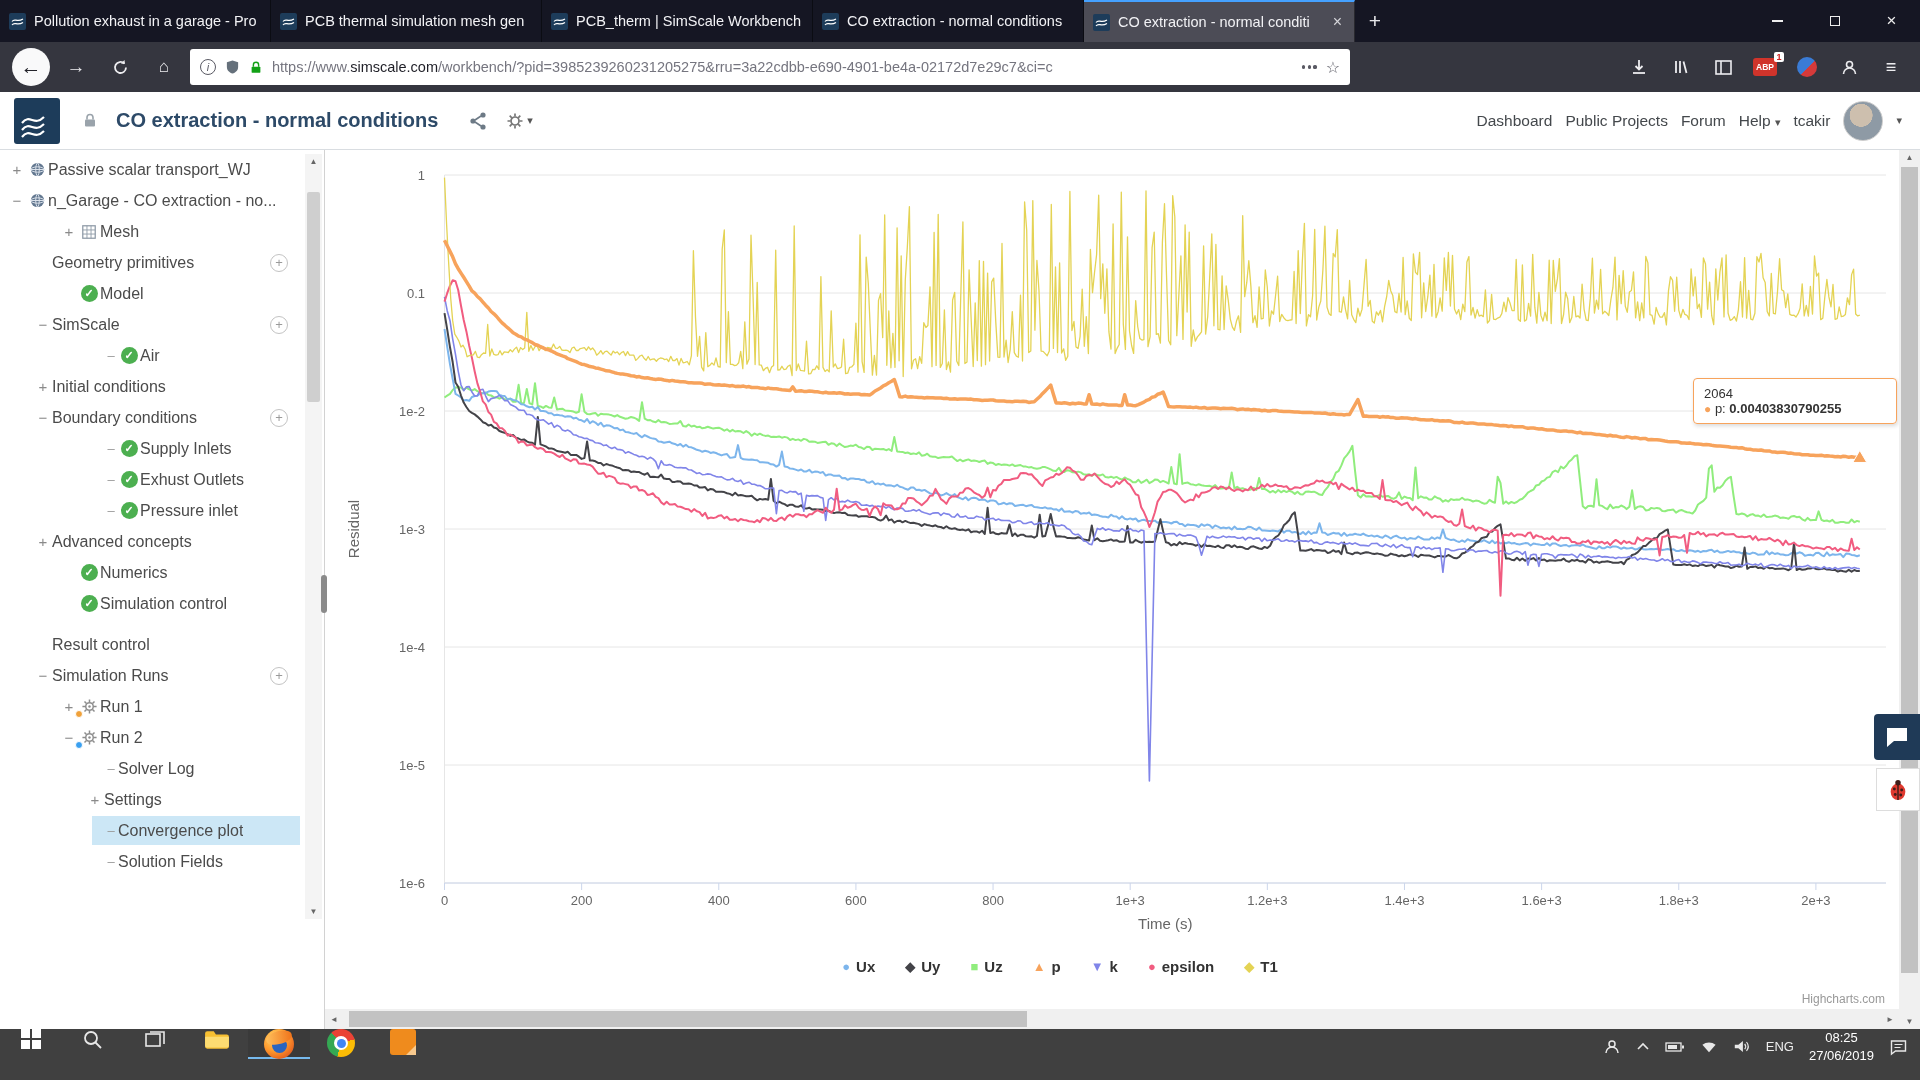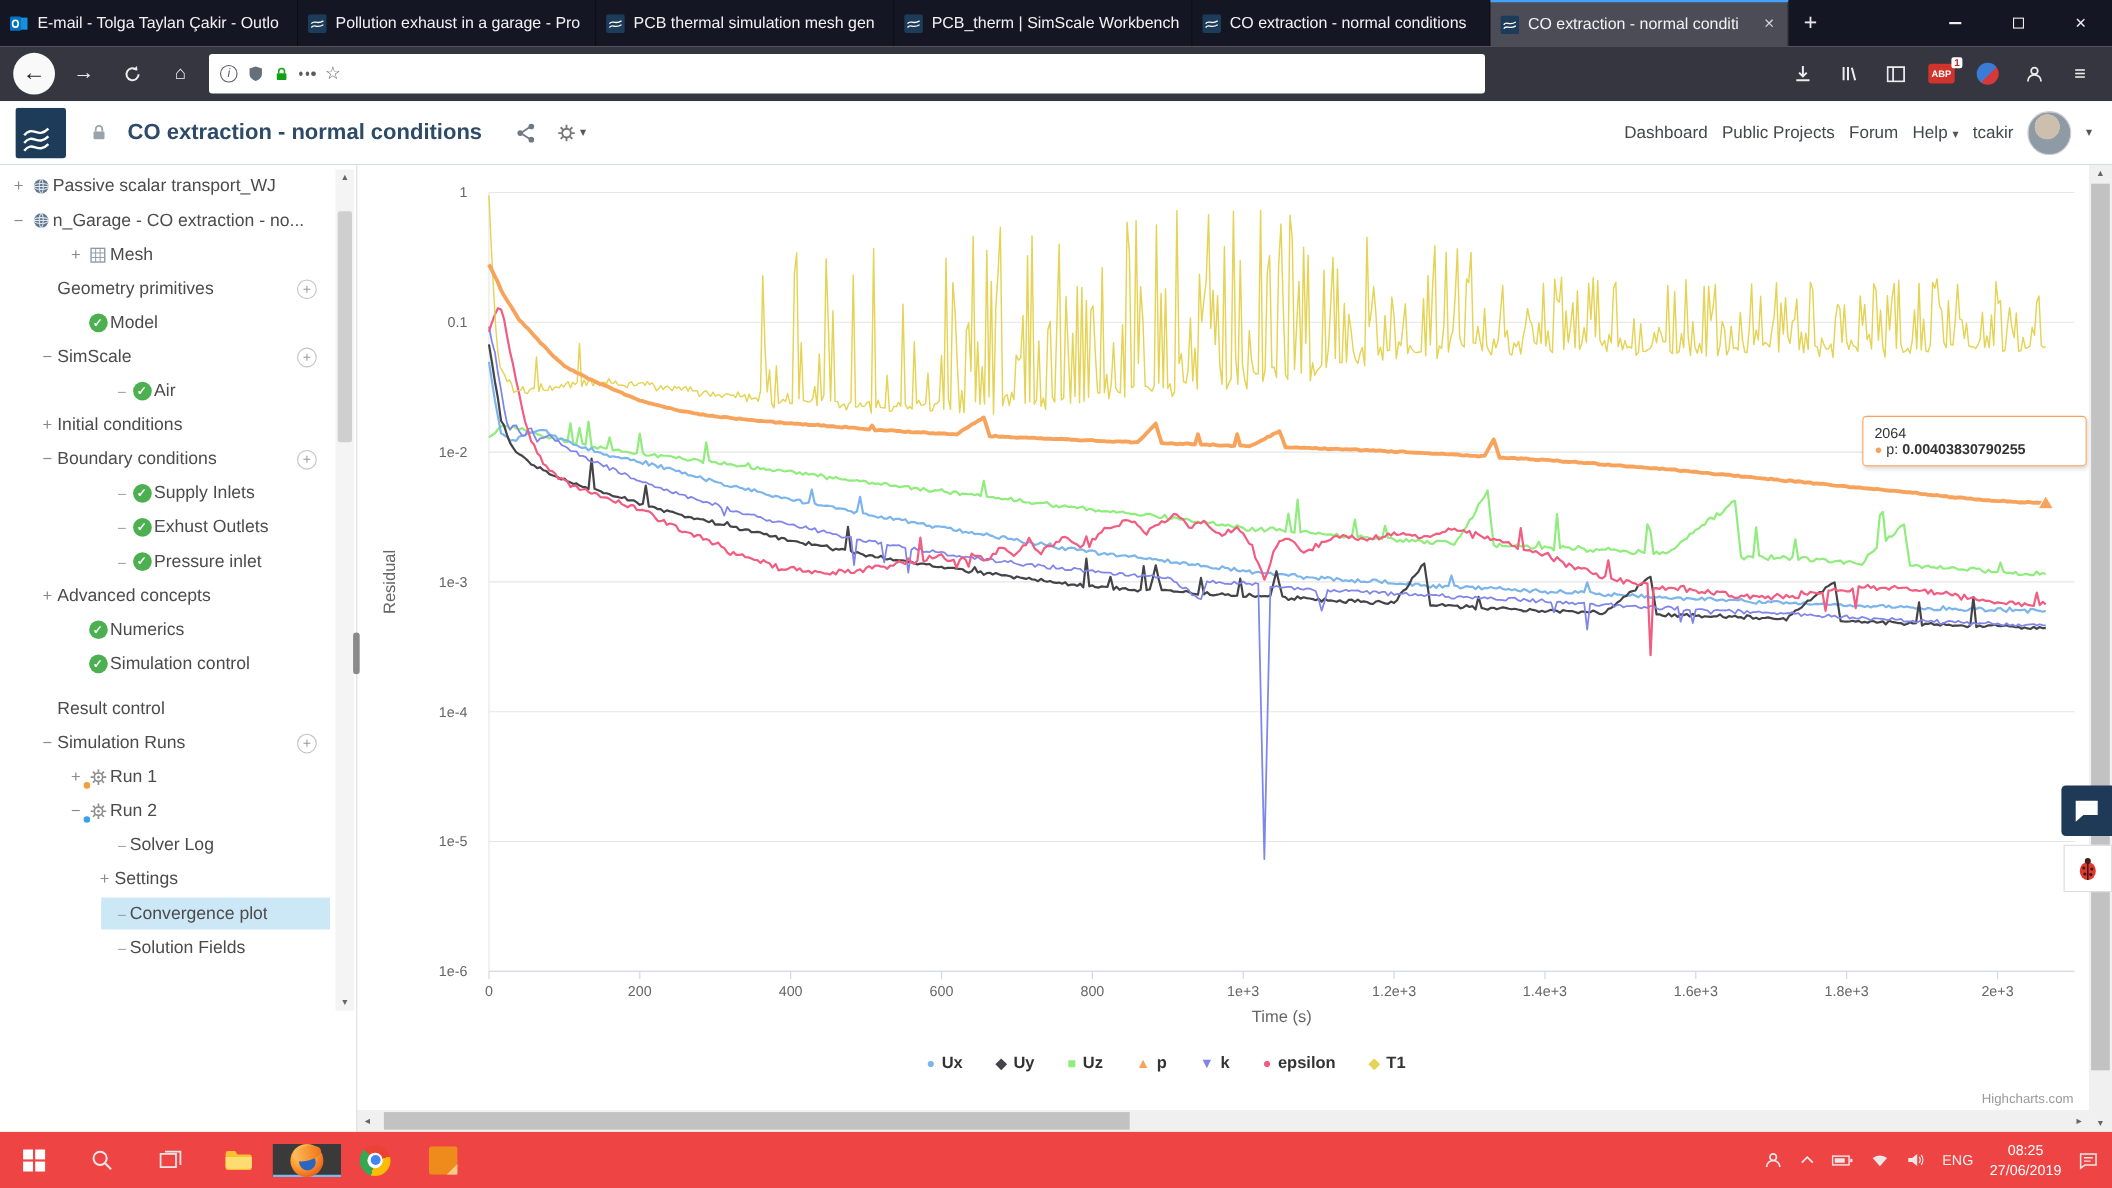--- a/index.html
+++ b/index.html
@@ -84,21 +84,21 @@
 
 #vscroll{position:absolute;left:1899px;top:150px;width:21px;height:879px;background:#f0f0f0;z-index:4}
 #vthumb{position:absolute;left:2px;top:17px;width:17px;height:806px;background:#c2c2c2}
 #chatbtn{position:absolute;left:1874px;top:714px;width:46px;height:46px;background:#1f3a57;display:flex;align-items:center;justify-content:center;border-radius:4px 0 0 4px;z-index:7}
 #bugbtn{position:absolute;left:1876px;top:768px;width:44px;height:43px;background:#fff;border:1px solid #ddd;display:flex;align-items:center;justify-content:center;z-index:7}
 #hscroll{position:absolute;left:325px;top:1009px;width:1574px;height:20px;background:#f0f0f0;z-index:4}
 #hthumb{position:absolute;left:24px;top:2px;width:678px;height:16px;background:#c2c2c2}
 .hArrow{position:absolute;top:0;width:18px;height:20px;display:flex;align-items:center;justify-content:center;font-size:8px;color:#666}
 
 
-#taskbar{position:absolute;left:0;top:1029px;width:1920px;height:51px;background:#ef4444;display:flex;align-items:center;z-index:9}
+#taskbar{position:absolute;left:0;top:1029px;width:1920px;height:51px;background:#404040;display:flex;align-items:flex-start;z-index:9}
 .tbcell{width:62px;display:flex;align-items:center;justify-content:center}
 .tbcell.activeapp{background:#3a3a3a;box-shadow:inset 0 -2px 0 #76b9ed}
 .startgrid{display:grid;grid-template-columns:9px 9px;grid-template-rows:9px 9px;gap:2px}
 .startgrid i{background:#fff;display:block}
 .ffx{position:relative;width:30px;height:30px}
 .ff1{position:absolute;inset:0;border-radius:50%;background:radial-gradient(circle at 35% 30%,#ffd567,#ff9a2e 45%,#e3611f 78%,#c94b16)}
 .ff2{position:absolute;left:8px;top:9px;width:15px;height:15px;border-radius:50%;background:#2a65c0}
 .ff3{position:absolute;left:2px;top:2px;width:26px;height:13px;border-radius:50% 50% 45% 45%;background:linear-gradient(100deg,#ffc25e,#f07118);transform:rotate(-14deg)}
 .chromeic{position:relative;width:28px;height:28px;border-radius:50%;background:conic-gradient(from -45deg,#ea4335 0 120deg,#fbbc05 120deg 240deg,#34a853 240deg 360deg)}
 .chromeic b{position:absolute;left:7px;top:7px;width:14px;height:14px;border-radius:50%;background:#fff}
@@ -109,61 +109,51 @@
 #engtxt{font-size:13px}
 </style>
 </head>
 <body>
 
 <div id="tabbar">
   <div id="tabstrip" style="display:flex">
       <div class="tab">
         <span class="favicon">
           <svg width="17" height="17" viewBox="0 0 17 17">
-            <rect x="5" y="3" width="11" height="11" fill="#1490df"></rect>
-            <rect x="0" y="2" width="10" height="13" rx="1" fill="#0072c6"></rect>
-            <ellipse cx="5" cy="8.5" rx="2.6" ry="3.1" fill="none" stroke="#fff" stroke-width="1.5"></ellipse>
-          </svg>
-        </span>
-        <span class="title">E-mail - Tolga Taylan Çakir - Outlo</span>
+            <rect width="17" height="17" rx="2" fill="#1d3c5a"></rect>
+            <path d="M3 12c3-4 4.5 1.5 11-2.5M3 8.5C6 4.5 7.5 10 14 6" stroke="#fff" stroke-width="1.2" fill="none"></path>
+          </svg>
+        </span>
+        <span class="title">Pollution exhaust in a garage - Pro</span>
       </div>
       <div class="tab">
         <span class="favicon">
           <svg width="17" height="17" viewBox="0 0 17 17">
             <rect width="17" height="17" rx="2" fill="#1d3c5a"></rect>
             <path d="M3 12c3-4 4.5 1.5 11-2.5M3 8.5C6 4.5 7.5 10 14 6" stroke="#fff" stroke-width="1.2" fill="none"></path>
           </svg>
         </span>
-        <span class="title">Pollution exhaust in a garage - Pro</span>
+        <span class="title">PCB thermal simulation mesh gen</span>
       </div>
       <div class="tab">
         <span class="favicon">
           <svg width="17" height="17" viewBox="0 0 17 17">
             <rect width="17" height="17" rx="2" fill="#1d3c5a"></rect>
             <path d="M3 12c3-4 4.5 1.5 11-2.5M3 8.5C6 4.5 7.5 10 14 6" stroke="#fff" stroke-width="1.2" fill="none"></path>
           </svg>
         </span>
-        <span class="title">PCB thermal simulation mesh gen</span>
+        <span class="title">PCB_therm | SimScale Workbench</span>
       </div>
       <div class="tab">
         <span class="favicon">
           <svg width="17" height="17" viewBox="0 0 17 17">
             <rect width="17" height="17" rx="2" fill="#1d3c5a"></rect>
             <path d="M3 12c3-4 4.5 1.5 11-2.5M3 8.5C6 4.5 7.5 10 14 6" stroke="#fff" stroke-width="1.2" fill="none"></path>
           </svg>
         </span>
-        <span class="title">PCB_therm | SimScale Workbench</span>
-      </div>
-      <div class="tab">
-        <span class="favicon">
-          <svg width="17" height="17" viewBox="0 0 17 17">
-            <rect width="17" height="17" rx="2" fill="#1d3c5a"></rect>
-            <path d="M3 12c3-4 4.5 1.5 11-2.5M3 8.5C6 4.5 7.5 10 14 6" stroke="#fff" stroke-width="1.2" fill="none"></path>
-          </svg>
-        </span>
         <span class="title">CO extraction - normal conditions</span>
       </div>
       <div class="tab active">
         <span class="favicon">
           <svg width="17" height="17" viewBox="0 0 17 17">
             <rect width="17" height="17" rx="2" fill="#1d3c5a"></rect>
             <path d="M3 12c3-4 4.5 1.5 11-2.5M3 8.5C6 4.5 7.5 10 14 6" stroke="#fff" stroke-width="1.2" fill="none"></path>
           </svg>
         </span>
         <span class="title">CO extraction - normal conditi</span>
@@ -205,20 +195,21 @@
       <svg width="15" height="16" viewBox="0 0 16 16">
           <path d="M8 1l6 2v5c0 4-3 6-6 7-3-1-6-3-6-7V3z" fill="#65707b"></path>
         </svg>
     </span>
     <span class="urlicon">
       <svg width="14" height="15" viewBox="0 0 16 16">
           <rect x="3" y="7" width="10" height="7" rx="1" fill="#12a116"></rect>
           <path d="M5 7V5a3 3 0 016 0v2" fill="none" stroke="#12a116" stroke-width="1.6"></path>
         </svg>
     </span>
+    <span class="urltext"><span class="urldim">https://www.</span><span class="urldom">simscale.com</span><span class="urldim">/workbench/?pid=3985239260231205275&amp;rru=3a22cdbb-e690-4901-be4a-02172d7e29c7&amp;ci=c</span></span>
     <span class="urlicon dots3">
         <i></i>
         <i></i>
         <i></i>
       </span>
     <span class="urlicon" style="font-size:16px">☆</span>
   </div>
   <div style="flex:1"></div>
   <div class="tbicon">
     <svg width="16" height="16" viewBox="0 0 16 16">

